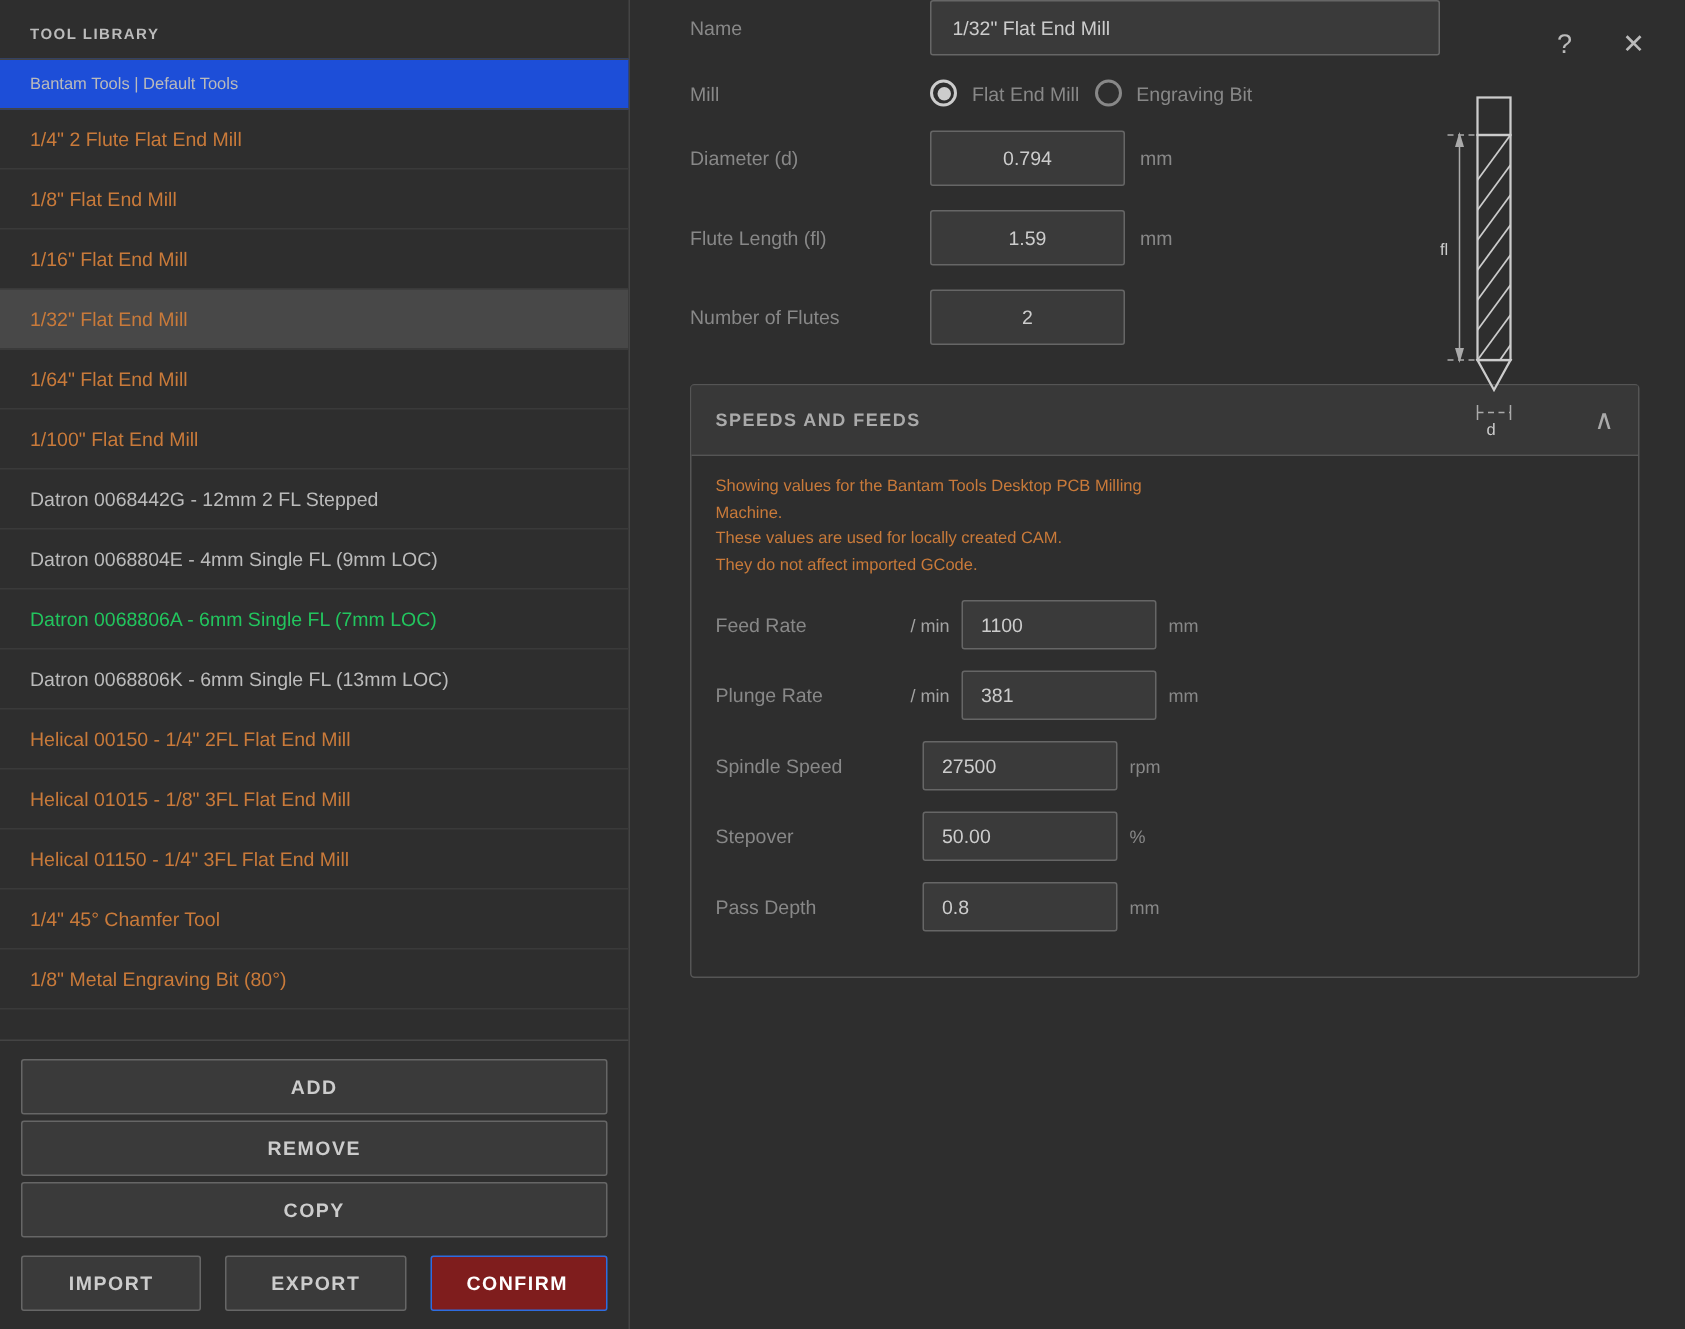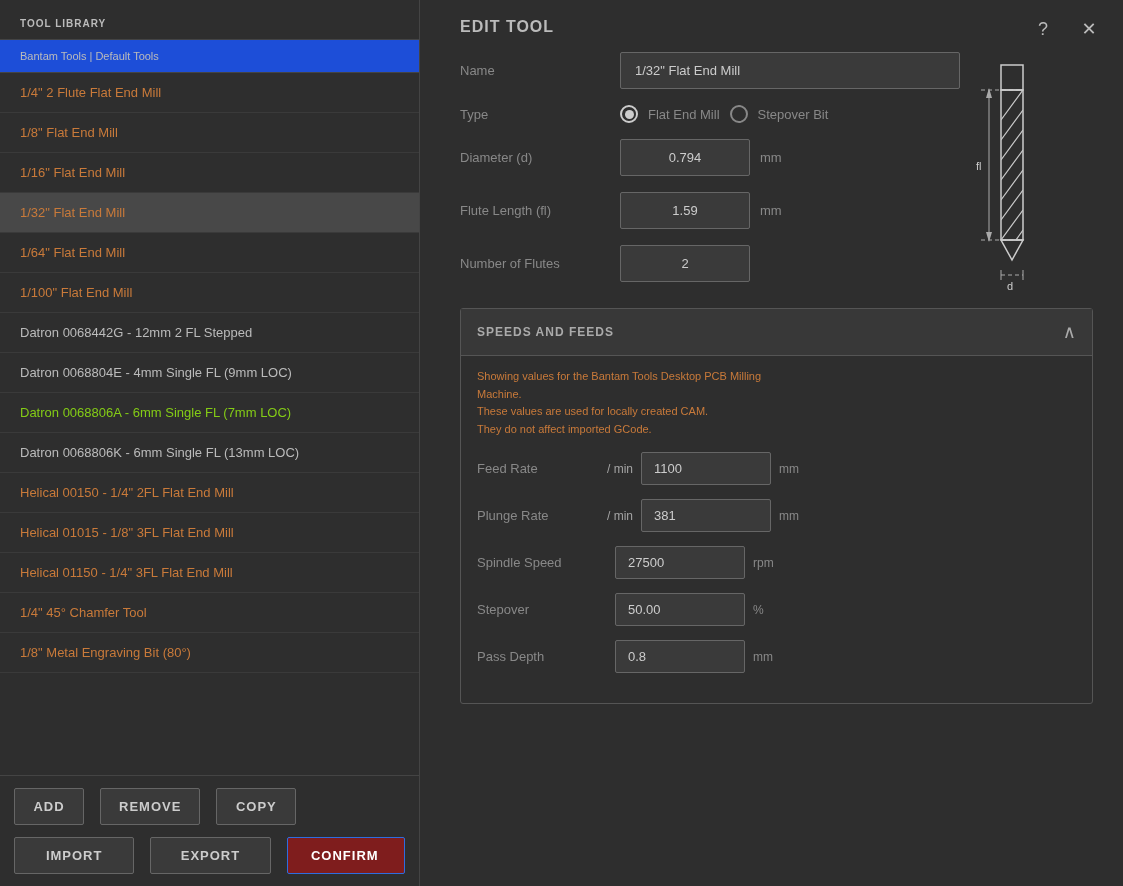--- a/index.html
+++ b/index.html
@@ -57,23 +57,24 @@
     }
     .tool-item.active {
       background: #484848;
       color: #c97a3a;
     }
     .tool-item.dark-text {
       color: #bbb;
     }
     .left-buttons {
       display: flex;
-      gap: 16px;
+      gap: 4px;
       padding: 12px 14px;
       border-top: 1px solid #444;
+      flex-direction: column;
     }
     .left-buttons2 {
       display: flex;
       gap: 16px;
       padding: 0 14px 12px 14px;
     }
     .btn {
       padding: 10px 18px;
       font-size: 13px;
       font-weight: bold;
@@ -273,21 +274,21 @@
     }
     .speed-unit {
       margin-left: 8px;
       font-size: 12px;
       color: #888;
     }
 
     
     .tool-diagram {
       position: absolute;
-      right: 72px;
+      right: 88px;
       top: 60px;
     }
 
     
     .tool-list::-webkit-scrollbar { width: 6px; }
     .tool-list::-webkit-scrollbar-track { background: #2e2e2e; }
     .tool-list::-webkit-scrollbar-thumb { background: #555; border-radius: 3px; }
   </style>
 </head>
 <body>
@@ -299,21 +300,21 @@
     <div class="library-subtitle">Bantam Tools | Default Tools</div>
     <div class="tool-list" id="tool-list">
         <div class="tool-item" style="color: rgb(201, 122, 58);">1/4" 2 Flute Flat End Mill</div>
         <div class="tool-item" style="color: rgb(201, 122, 58);">1/8" Flat End Mill</div>
         <div class="tool-item" style="color: rgb(201, 122, 58);">1/16" Flat End Mill</div>
         <div class="tool-item active" style="color: rgb(201, 122, 58); background: rgb(72, 72, 72);">1/32" Flat End Mill</div>
         <div class="tool-item" style="color: rgb(201, 122, 58);">1/64" Flat End Mill</div>
         <div class="tool-item" style="color: rgb(201, 122, 58);">1/100" Flat End Mill</div>
         <div class="tool-item dark-text" style="color: rgb(187, 187, 187);">Datron 0068442G - 12mm 2 FL Stepped</div>
         <div class="tool-item dark-text" style="color: rgb(187, 187, 187);">Datron 0068804E - 4mm Single FL (9mm LOC)</div>
-        <div class="tool-item dark-text" style="color: #84cc16;">Datron 0068806A - 6mm Single FL (7mm LOC)</div>
+        <div class="tool-item dark-text" style="color: #22c55e;">Datron 0068806A - 6mm Single FL (7mm LOC)</div>
         <div class="tool-item dark-text" style="color: rgb(187, 187, 187);">Datron 0068806K - 6mm Single FL (13mm LOC)</div>
         <div class="tool-item" style="color: rgb(201, 122, 58);">Helical 00150 - 1/4" 2FL Flat End Mill</div>
         <div class="tool-item" style="color: rgb(201, 122, 58);">Helical 01015 - 1/8" 3FL Flat End Mill</div>
         <div class="tool-item" style="color: rgb(201, 122, 58);">Helical 01150 - 1/4" 3FL Flat End Mill</div>
         <div class="tool-item" style="color: rgb(201, 122, 58);">1/4" 45° Chamfer Tool</div>
         <div class="tool-item" style="color: rgb(201, 122, 58);">1/8" Metal Engraving Bit (80°)</div>
       </div>
 
     <div class="left-buttons">
       <button class="btn btn-add">ADD</button>
@@ -321,23 +322,20 @@
       <button class="btn btn-copy">COPY</button>
     </div>
     <div class="left-buttons2">
       <button class="btn btn-import">IMPORT</button>
       <button class="btn btn-export">EXPORT</button>
       <button class="btn btn-confirm">CONFIRM</button>
     </div>
   </div>
 
   <div class="right-panel">
-    <div class="right-header">
-      <span class="edit-tool-title">EDIT TOOL</span>
-    </div>
 
     <div class="header-icons">
       <button class="icon-btn">?</button>
       <button class="icon-btn">✕</button>
     </div>
 
     <div class="tool-diagram">
       <svg width="80" height="250" viewBox="0 0 80 250">
 
         <line x1="10" y1="30" x2="50" y2="30" stroke="#aaa" stroke-dasharray="4,3" stroke-width="1"></line>
@@ -374,31 +372,31 @@
         <text x="36" y="230" fill="#ccc" font-size="11" font-family="Arial">d</text>
       </svg>
     </div>
 
     <div class="form-row">
       <span class="form-label">Name</span>
       <input type="text" class="form-input name-input" value="1/32&quot; Flat End Mill" style="">
     </div>
 
     <div class="form-row">
-      <span class="form-label">Type</span>
+      <span class="form-label">Mill</span>
       <div class="type-group">
         <div class="radio-row">
           <div class="radio-circle selected">
             <div class="radio-inner"></div>
           </div>
           <span>Flat End Mill</span>
         </div>
         <div class="radio-row">
           <div class="radio-circle"></div>
-          <span>Stepover Bit</span>
+          <span>Engraving Bit</span>
         </div>
       </div>
     </div>
 
     <div class="form-row">
       <span class="form-label">Diameter (d)</span>
       <input type="text" class="form-input num-input" value="0.794" style="">
       <span class="unit-label">mm</span>
     </div>
 

